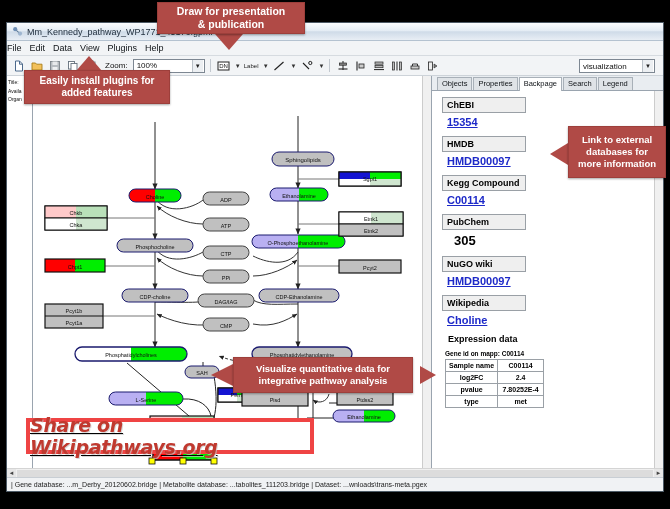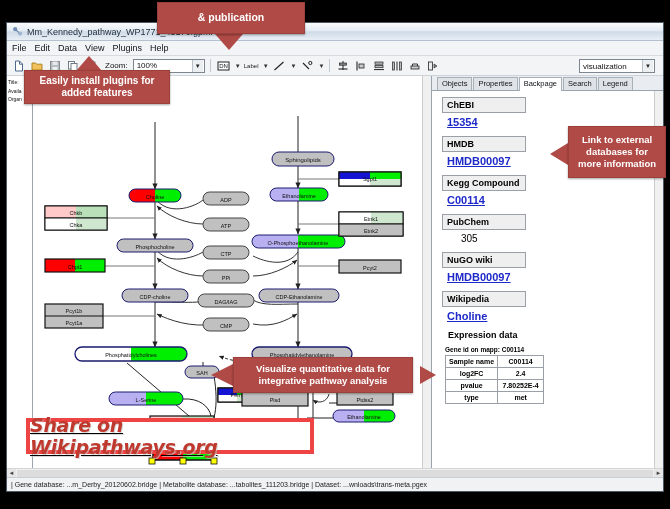--- a/index.html
+++ b/index.html
@@ -42,21 +42,21 @@
   .titlebar .tb-text {
     font-size: 9px; color: #1d2b3a; white-space: nowrap;
   }
 
   
   .menubar {
     height: 15px;
     background: #f2f4f6;
     border-bottom: 1px solid #d6dbe0;
     display: flex; align-items: center;
-    padding-left: 5px; gap: 8px;
+    gap: 8px;
   }
   .menubar .mi { font-size: 9px; color: #101418; cursor: default; }
 
   
   .toolbar {
     height: 20px;
     background: #f2f4f6;
     border-bottom: 1px solid #cdd3d9;
     display: flex; align-items: center;
     padding-left: 4px; gap: 3px;
@@ -135,21 +135,21 @@
   .db-box {
     width: 84px; border: 1px solid #9aa0a6; background: #efefef;
     font-size: 9px; font-weight: bold; color: #000;
     padding: 2px 4px; margin-bottom: 3px;
   }
   .db-link {
     font-size: 11px; color: #1d29c8; text-decoration: underline;
     margin: 0 0 8px 5px; display: block; font-weight: bold;
   }
   .db-plain {
-    font-size: 10px; color: #000; margin: 0 0 8px 19px; display: block; font-weight: normal;
+    font-size: 13px; color: #000; margin: 0 0 8px 12px; display: block; font-weight: bold;
   }
   .expr-title { font-size: 9px; font-weight: bold; color: #000; margin: 4px 0 6px 6px; }
   .gene-id { font-size: 6.5px; font-weight: bold; color: #000; margin: 0 0 2px 3px; }
   .data-table {
     border-collapse: collapse; margin-left: 3px;
     border: 1px solid #6a6a6a;
   }
   .data-table td {
     border: 1px solid #9aa0a6; font-size: 7px; color: #000;
     text-align: center; padding: 2px 3px; font-weight: bold;
@@ -700,20 +700,21 @@
       <div class="hs-thumb"></div>
       <div class="hs-arrow">►</div>
     </div>
 
     <div class="statusbar">
       <span class="st-text">| Gene database: ...m_Derby_20120602.bridge | Metabolite database: ...tabolites_111203.bridge | Dataset: ...wnloads\trans-meta.pgex</span>
     </div>
   </div>
 
   <div class="callout" style="left:157px; top:2px; width:148px; height:32px; font-size:10.5px; flex-direction:column;">
+    <span>Draw for presentation</span>
     <span>&amp; publication</span>
   </div>
   <div class="arrow-tri" style="left:215px; top:34px; border-left:14px solid transparent; border-right:14px solid transparent; border-top:16px solid #b04a46;"></div>
 
   <div class="callout" style="left:24px; top:70px; width:146px; height:34px; font-size:10px; flex-direction:column;">
     <span>Easily install plugins for</span>
     <span>added features</span>
   </div>
   <div class="arrow-tri" style="left:76px; top:56px; border-left:13px solid transparent; border-right:13px solid transparent; border-bottom:15px solid #b04a46;"></div>
 

